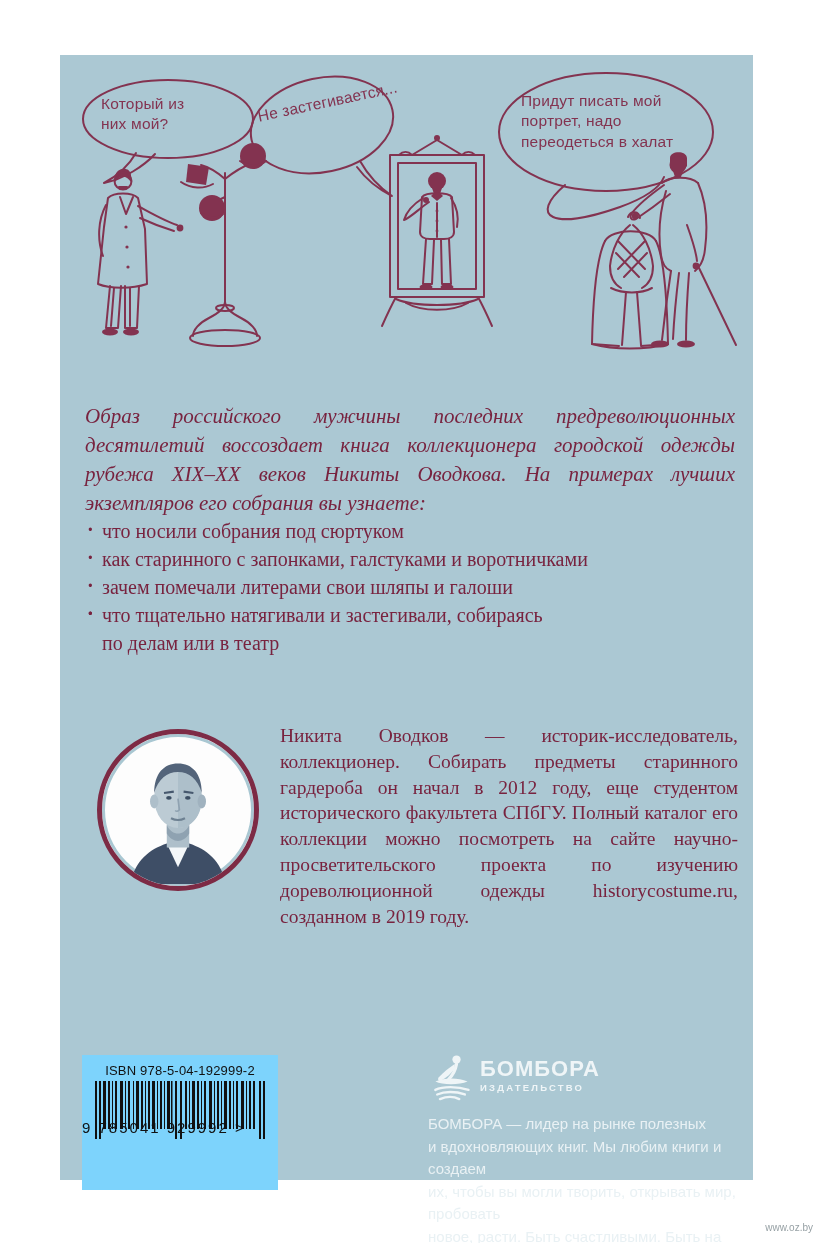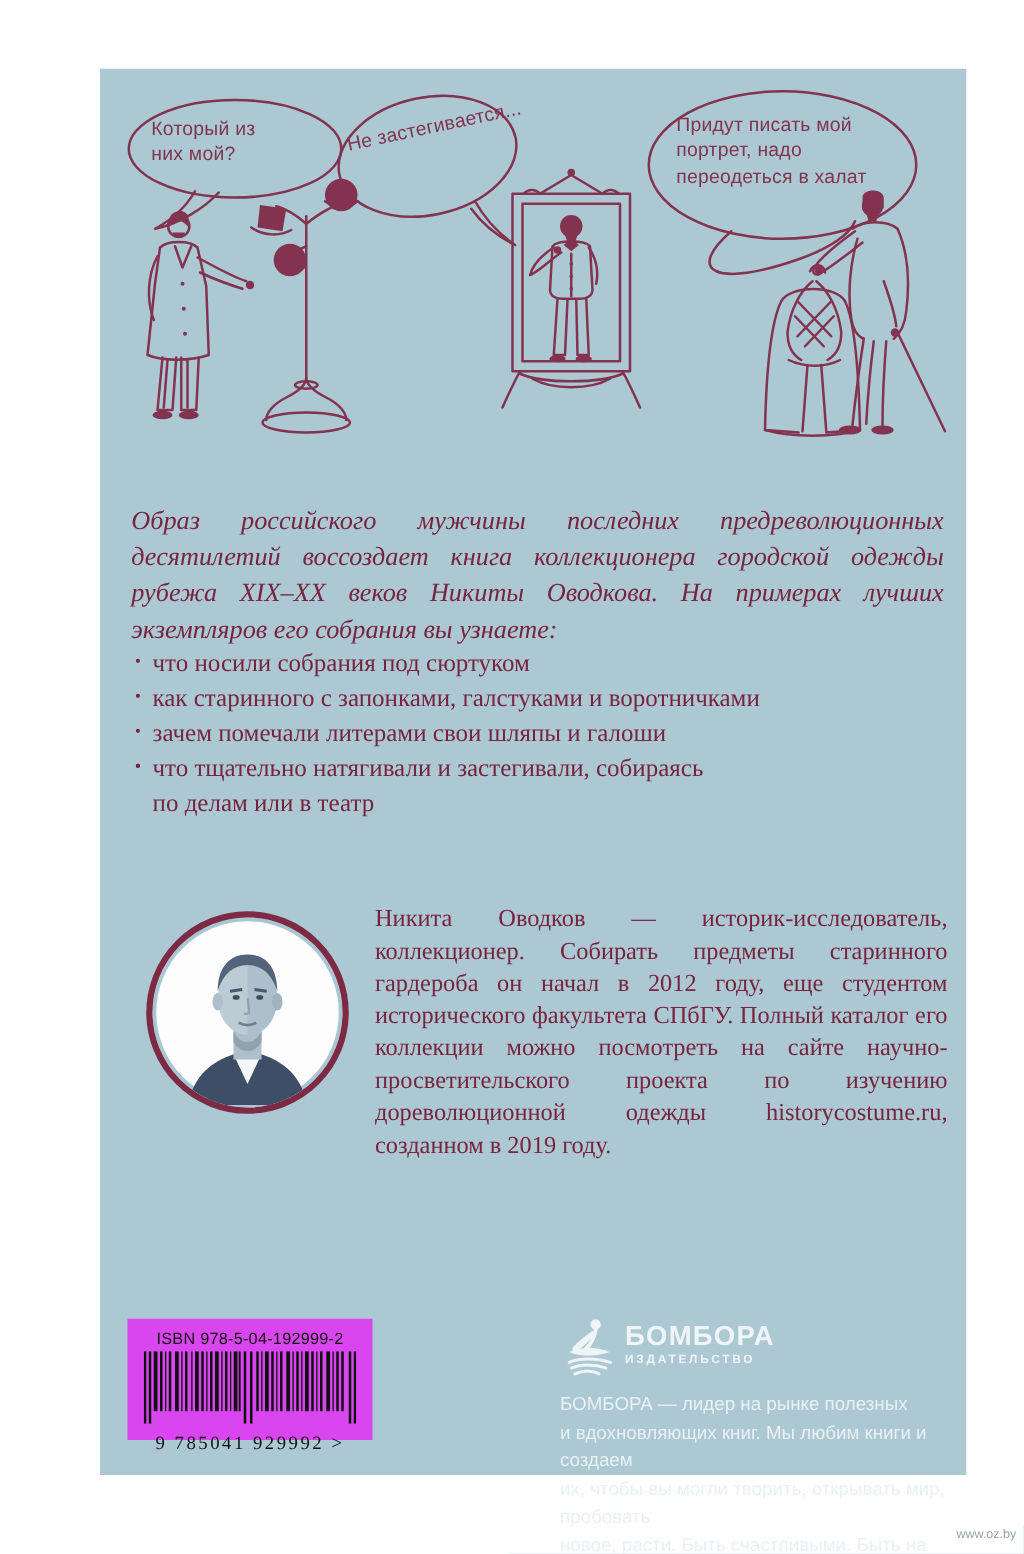--- a/index.html
+++ b/index.html
@@ -1,43 +1,43 @@
 <!DOCTYPE html>
 <html><head>
 <meta charset="utf-8">
 <style>
   html,body{margin:0;padding:0;}
   body{width:819px;height:1243px;background:#ffffff;position:relative;overflow:hidden;
        font-family:"Liberation Sans",sans-serif;}
-  .page{position:absolute;inset:0;margin-left:20px;}
+  .page{position:absolute;inset:0;}
   .cover{position:absolute;left:60px;top:55px;width:693px;height:1125px;background:#abc8d3;}
   .scene{position:absolute;left:0;top:0;width:693px;height:320px;}
   .bubble-text{position:absolute;color:#833350;font-size:15.5px;line-height:1.32;font-weight:500;
                white-space:pre-line;letter-spacing:.2px;}
   .bt1{left:41px;top:39px;width:130px;}
   .bt2{left:196px;top:52px;width:170px;transform:rotate(-12deg);transform-origin:left top;}
   .bt3{left:461px;top:36px;width:185px;}
   .intro{position:absolute;left:25px;top:347px;width:650px;color:#78233f;
          font-family:"Liberation Serif",serif;font-size:21px;line-height:29px;text-align:justify;font-style:italic;}
   .bullets{position:absolute;left:27px;top:462px;width:620px;margin:0;padding:0;list-style:none;
            color:#78233f;font-family:"Liberation Serif",serif;font-size:20px;line-height:28px;}
   .bullets li{position:relative;padding-left:15px;white-space:pre-line;}
   .bullets .marker{position:absolute;left:0;top:-2px;font-weight:bold;}
   .author-photo{position:absolute;left:37px;top:674px;width:152px;height:152px;border-radius:50%;
                 background:#fdfdfd;border:5px solid #7d2b45;box-shadow:inset 0 0 0 3px #a9c7d2;
                 overflow:hidden;}
   .author-photo svg{position:absolute;left:6px;top:10px;width:140px;height:140px;}
   .bio{position:absolute;left:220px;top:668px;width:458px;color:#78233f;
        font-family:Liberation Serif, serif;font-size:19.5px;line-height:25.8px;text-align:justify;}
-  .barcode-box{position:absolute;left:22px;top:1000px;width:196px;height:97px;background:#d946ef;}
+  .barcode-box{position:absolute;left:22px;top:1000px;width:196px;height:135px;background:#7dd3fc;}
   .isbn{position:absolute;left:0;top:8px;width:100%;text-align:center;color:#111;
         font-size:13px;letter-spacing:.2px;}
   .bars{position:absolute;left:13px;top:26px;}
-  .digits{position:absolute;left:0;top:92px;width:100%;text-align:center;color:#111;
-          font-size:15px;letter-spacing:2px;font-family:Liberation Serif, serif;}
+  .digits{position:absolute;left:0;top:64px;width:100%;color:#111;
+          font-size:15px;letter-spacing:2px;font-family:Liberation Sans, sans-serif;}
   .publisher{position:absolute;left:368px;top:998px;width:326px;color:#eff5f7;}
   .logo-row{display:flex;align-items:flex-start;}
   .surfer{width:46px;height:48px;flex:0 0 auto;margin-right:6px;}
   .pub-name{font-size:22px;font-weight:bold;letter-spacing:1px;line-height:1.05;margin-top:4px;}
   .pub-tag{font-size:9.5px;font-weight:bold;letter-spacing:2.2px;margin-top:2px;}
   .blurb{margin-top:12px;font-size:15px;line-height:1.5;white-space:pre-line;color:#e9f1f4;}
   .watermark{position:absolute;right:6px;top:1222px;color:#97a1a5;font-size:10px;
              font-family:Liberation Sans, sans-serif;}
   .ink{stroke:#833350;fill:none;stroke-width:2;stroke-linecap:round;stroke-linejoin:round;}
   .inkf{fill:#833350;stroke:none;}

